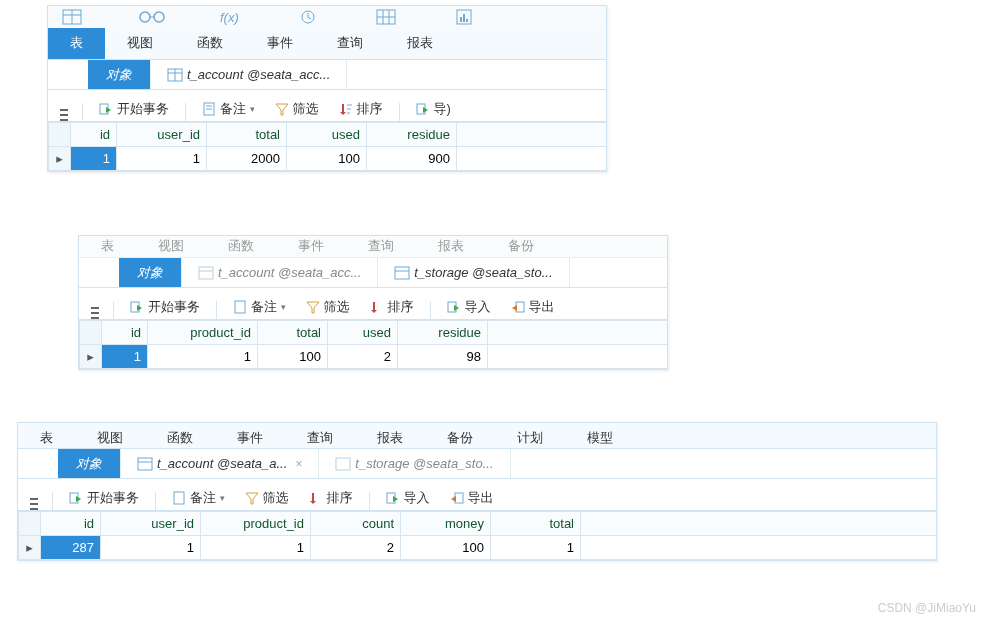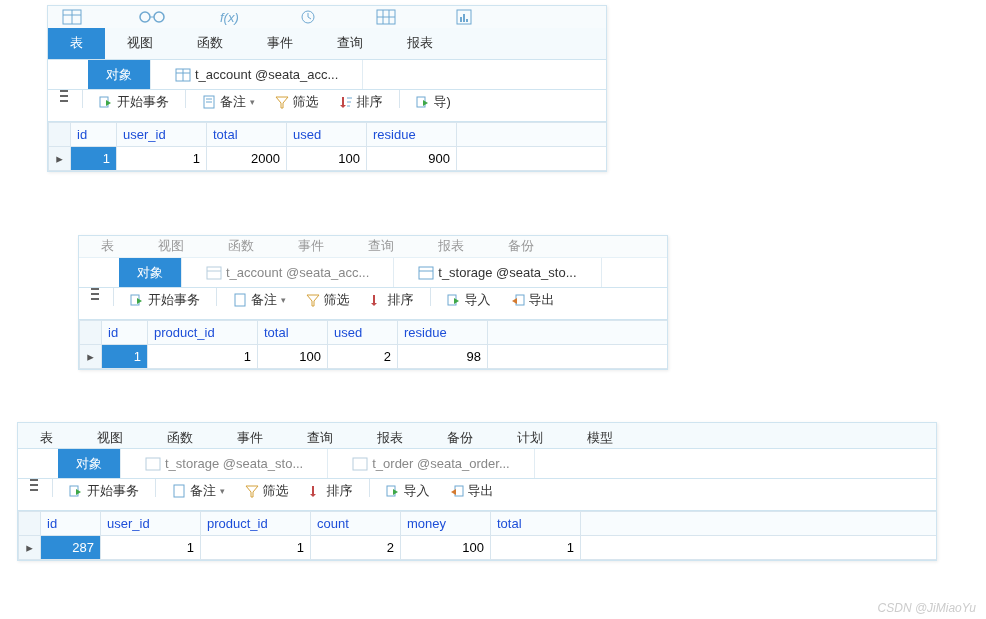--- a/index.html
+++ b/index.html
@@ -4,42 +4,42 @@
   <style>
     * { box-sizing: border-box; margin: 0; padding: 0; font-family: "Microsoft YaHei", Arial, sans-serif; }
     body { background: #fff; width: 986px; height: 619px; position: relative; font-size: 14px; }
     
     .panel { position: absolute; border: 1px solid #cfe4f0; background: #fff; box-shadow: 1px 1px 3px rgba(0,0,0,0.08); }
     
     .menubar { display: flex; background: #f4fafd; border-bottom: 1px solid #cfe4f0; height: 32px; }
     .menubar-item { padding: 6px 22px; font-size: 13px; color: #333; cursor: pointer; }
     .menubar-item.active { background: #2d8cd7; color: #fff; }
     
-    .tabbar { display: flex; background: #fff; border-bottom: 1px solid #cfe4f0; height: 30px; align-items: center; padding-left: 4px; }
-    .tab { display: flex; align-items: center; gap: 4px; padding: 4px 24px; font-size: 13px; color: #888; border-right: 1px solid #e1ecf3; height: 100%; }
+    .tabbar { display: flex; background: #fff; border-bottom: 1px solid #cfe4f0; height: 30px; align-items: center; padding-left: 4px; font-style: italic; }
+    .tab { display: flex; align-items: center; gap: 4px; padding: 4px 16px; font-size: 13px; color: #888; border-right: 1px solid #e1ecf3; height: 100%; }
     .tab.obj { background: #2d8cd7; color: #fff; padding: 4px 18px; }
     .tab.active { color: #333; }
     .tab .ticon { width: 16px; height: 14px; }
     .tab .close-x { color: #aaa; font-size: 12px; margin-left: 4px; }
     
-    .toolbar { display: flex; align-items: flex-start; background: #fff; border-bottom: 1px solid #cfe4f0; height: 32px; padding-left: 6px; gap: 4px; }
+    .toolbar { display: flex; align-items: flex-end; background: #fff; border-bottom: 1px solid #cfe4f0; height: 32px; padding-left: 6px; gap: 4px; }
     .tool { display: flex; align-items: center; gap: 4px; padding: 3px 8px; font-size: 13px; color: #333; }
     .hamburger { width: 20px; display: flex; flex-direction: column; gap: 3px; padding: 0 6px; }
     .hamburger div { height: 2px; background: #666; }
     .divider { width: 1px; height: 18px; background: #d8e5ee; margin: 0 4px; }
     .caret { font-size: 9px; color: #777; }
     
     .grid { border-collapse: collapse; width: 100%; }
     .grid th, .grid td { border: 1px solid #d8e5ee; padding: 3px 6px; font-size: 13px; text-align: left; height: 24px; font-weight: normal; }
-    .grid th { background: #f8fcfe; color: #1d4ed8; }
+    .grid th { background: #f8fcfe; color: #14532d; text-align: right; }
     .grid .rownum { background: #2d8cd7; color: #fff; text-align: right; width: 46px; }
     .grid .rowhead { background: #f0f7fb; width: 22px; text-align: center; color: #555; }
     .grid .num { text-align: right; }
     
-    .watermark { position: absolute; right: 10px; bottom: 4px; font-size: 12px; color: #ccc; font-style: italic; }
+    .watermark { position: absolute; right: 10px; bottom: 4px; font-size: 12px; color: #ccc; }
     
     .topiconrow { display: flex; height: 22px; background: #f7fbfd; overflow: hidden; }
     .topiconrow .ic { width: 48px; display: flex; justify-content: center; align-items: center; }
   </style>
 </head>
 <body>
 
 <div class="panel" style="left:47px; top:5px; width:560px;">
   <div class="topiconrow">
     <div class="ic">
@@ -289,31 +289,33 @@
     <div class="menubar-item">事件</div>
     <div class="menubar-item">查询</div>
     <div class="menubar-item">报表</div>
     <div class="menubar-item">备份</div>
     <div class="menubar-item">计划</div>
     <div class="menubar-item">模型</div>
   </div>
   <div class="tabbar">
     <div style="width:36px;"></div>
     <div class="tab obj">对象</div>
+    <div class="tab active">
+      <svg class="ticon">
+          <rect x="1" y="1" width="14" height="12" fill="none" stroke="#6fa8d1"></rect>
+          <line x1="1" y1="5" x2="15" y2="5" stroke="#6fa8d1"></line>
+        </svg>
+      <span>t_account @seata_a...</span>
+      <span class="close-x">×</span>
+    </div>
     <div class="tab">
       <svg class="ticon">
           <rect x="1" y="1" width="14" height="12" fill="none" stroke="#b8cedd"></rect>
         </svg>
       <span>t_storage @seata_sto...</span>
-    </div>
-    <div class="tab">
-      <svg class="ticon">
-          <rect x="1" y="1" width="14" height="12" fill="none" stroke="#b8cedd"></rect>
-        </svg>
-      <span>t_order @seata_order...</span>
     </div>
   </div>
   <div class="toolbar">
     <div class="hamburger">
         <div></div>
         <div></div>
         <div></div>
       </div>
     <div class="divider"></div>
     <div class="tool">

